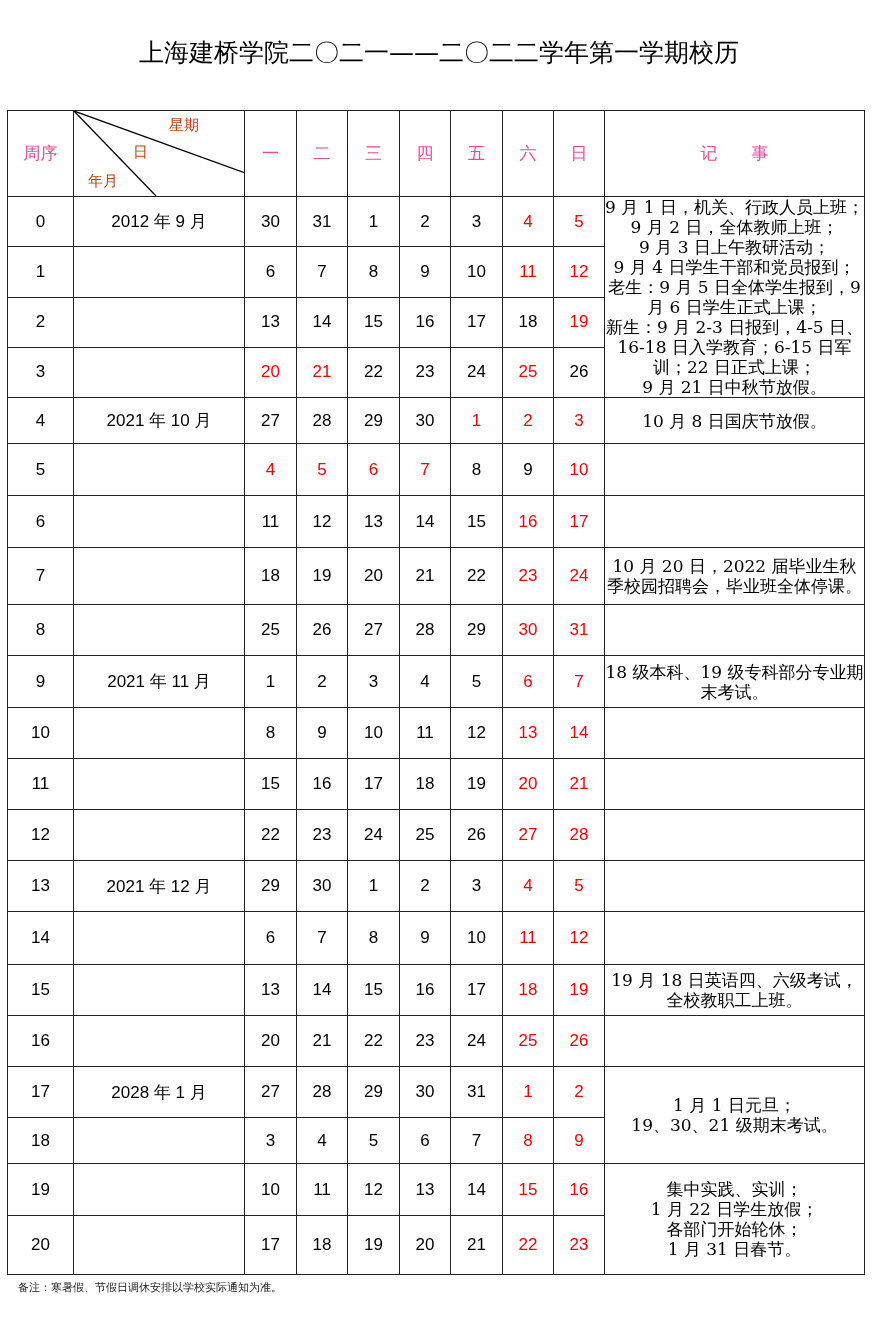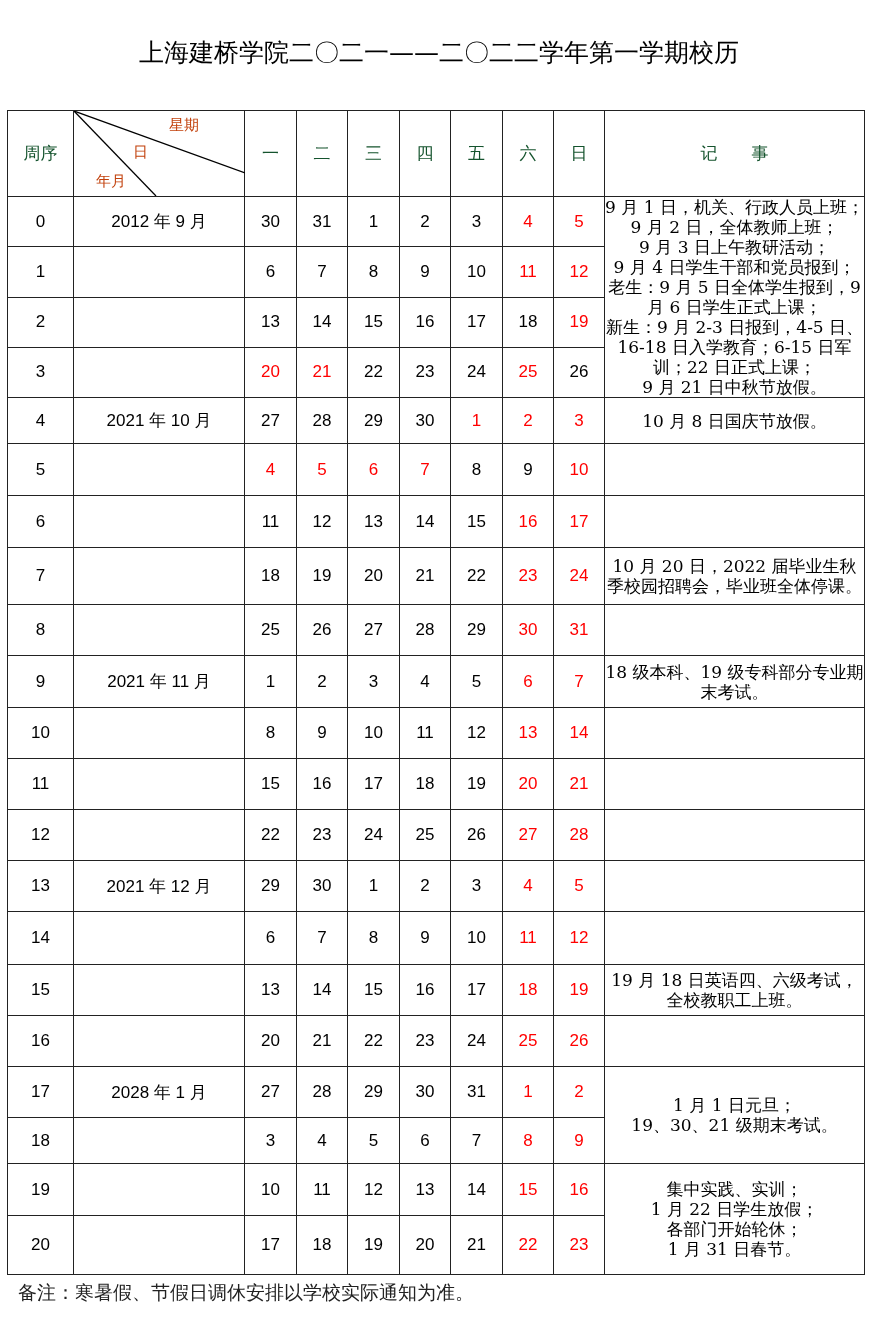--- a/index.html
+++ b/index.html
@@ -3,25 +3,25 @@
 <meta charset="utf-8">
 <style>
   html, body { margin:0; padding:0; background:#fff; }
   body { width:878px; height:1320px; position:relative; font-family:"Liberation Sans","DejaVu Sans",sans-serif; color:#000; overflow:hidden; }
   .title { position:absolute; top:36px; left:0; width:878px; text-align:center; font-size:25px; font-family:"DejaVu Sans",sans-serif; letter-spacing:0px; }
   table.cal { position:absolute; left:7px; top:110px; border-collapse:collapse; table-layout:fixed; }
   table.cal td { border:1px solid #222; text-align:center; vertical-align:middle; padding:0; font-size:17px; }
   td.wk { font-size:17px; }
   .red { color:#ff0000; }
   td.ev { text-align:left; vertical-align:middle; font-size:13.5px; line-height:20px; padding:0 6px 0 9px; font-family:"DejaVu Serif","Liberation Serif",serif; white-space:pre-line; }
-  td.hd { font-family:"DejaVu Serif","Liberation Serif",serif; font-size:16px; color:#14532d; }
+  td.hd { font-family:"DejaVu Serif","Liberation Serif",serif; font-size:16px; color:#ec4899; }
   td.hdiag { position:relative; }
   .diag { position:absolute; left:0; top:0; width:171px; height:85px; }
   .lbl { position:absolute; font-family:"DejaVu Serif","Liberation Serif",serif; font-size:15px; color:#c2410c; }
-  .note { position:absolute; left:18px; top:1280px; font-size:19px; font-family:"DejaVu Serif","Liberation Serif",serif; color:#222; }
+  .note { position:absolute; left:18px; top:1280px; font-size:11px; font-family:"DejaVu Serif","Liberation Serif",serif; color:#222; }
 </style>
 </head>
 <body>
 
 <div class="title">上海建桥学院二〇二一——二〇二二学年第一学期校历</div>
 
 <table class="cal">
   <colgroup>
     <col style="width:66px">
       <col style="width:171px">
@@ -37,21 +37,21 @@
   <tbody id="tbody">
     <tr style="height:86px">
       <td class="hd">周序</td>
       <td class="hdiag">
         <svg class="diag" viewBox="0 0 171 85">
           <line x1="0" y1="0" x2="171" y2="62" stroke="#000" stroke-width="1.3"></line>
           <line x1="0" y1="0" x2="82" y2="85" stroke="#000" stroke-width="1.3"></line>
         </svg>
         <span class="lbl" style="left:95px;top:5px">星期</span>
         <span class="lbl" style="left:59px;top:32px">日</span>
-        <span class="lbl" style="left:22px;top:61px">年月</span>
+        <span class="lbl" style="left:14px;top:61px">年月</span>
       </td>
       <td class="hd">一</td>
       <td class="hd">二</td>
       <td class="hd">三</td>
       <td class="hd">四</td>
       <td class="hd">五</td>
       <td class="hd red">六</td>
       <td class="hd red">日</td>
       <td class="hd">记　　事</td>
     </tr>

